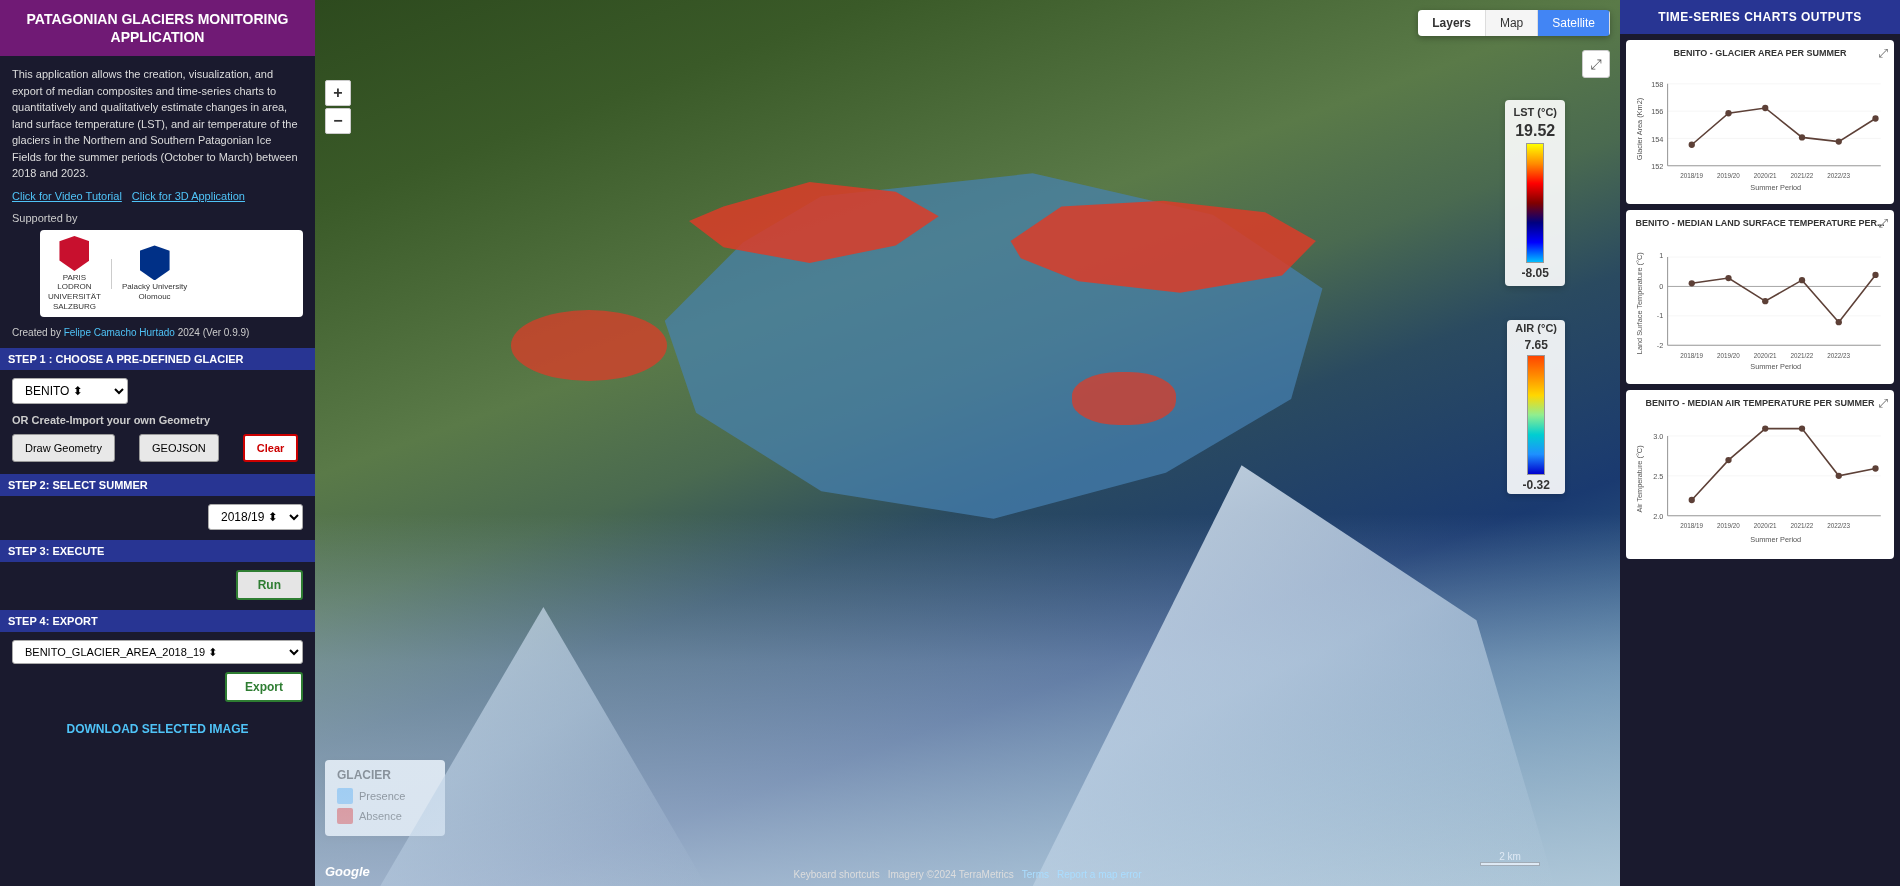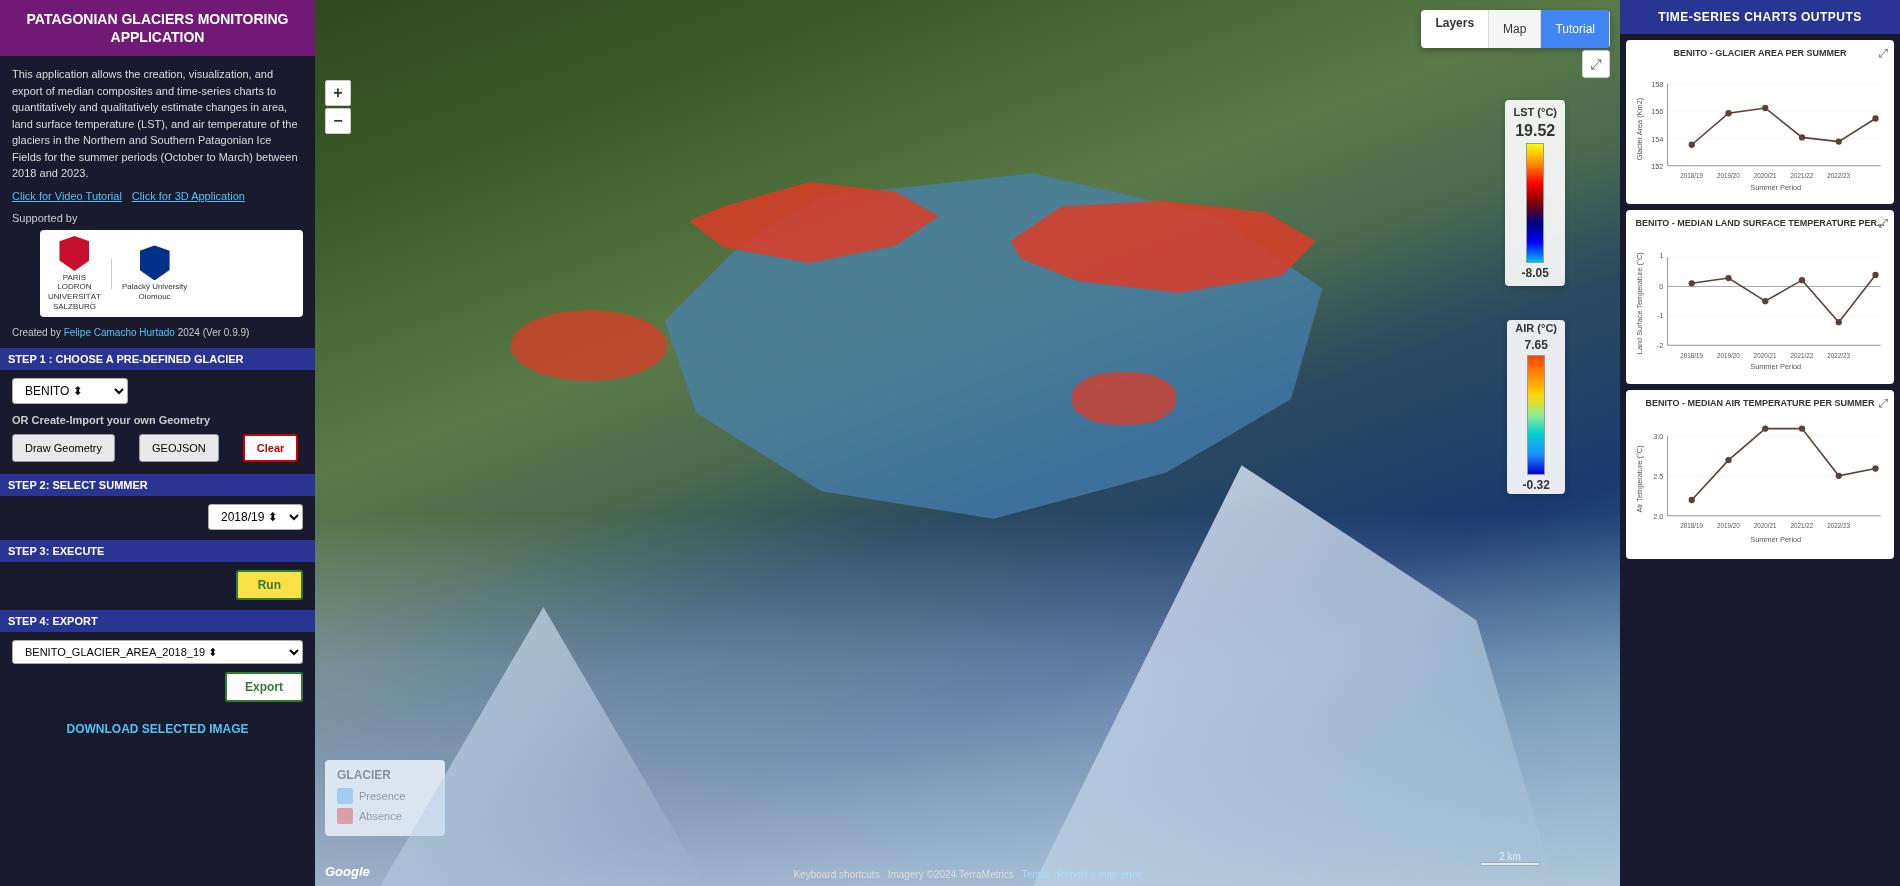--- a/index.html
+++ b/index.html
@@ -167,21 +167,21 @@
       border-radius: 3px;
       cursor: pointer;
     }
     .step3-row {
       display: flex;
       align-items: center;
       justify-content: space-between;
       margin-bottom: 10px;
     }
     .btn-run {
-      background: #fde047;
+      background: #e5e5e5;
       color: #2e7d32;
       border: 2px solid #2e7d32;
       padding: 6px 20px;
       font-size: 12px;
       font-weight: bold;
       cursor: pointer;
       border-radius: 3px;
     }
     .step4-row {
       margin-bottom: 8px;
@@ -283,21 +283,21 @@
       color: #333;
       padding: 6px 14px;
       font-size: 12px;
       font-weight: bold;
       border-right: 1px solid #ddd;
       cursor: pointer;
     }
     .map-tab {
       background: #f5f5f5;
       color: #333;
-      padding: 12px 14px;
+      padding: 6px 14px;
       font-size: 12px;
       cursor: pointer;
       border-right: 1px solid #ddd;
     }
     .map-tab.active {
       background: #4285f4;
       color: #fff;
     }
     
     .fullscreen-btn {
@@ -598,21 +598,21 @@
   </div>
 
   <div class="map-zoom">
     <button class="zoom-btn">+</button>
     <button class="zoom-btn">−</button>
   </div>
 
   <div class="map-layers-control">
     <div class="layers-label">Layers</div>
     <div class="map-tab">Map</div>
-    <div class="map-tab active">Tutorial</div>
+    <div class="map-tab active">Satellite</div>
   </div>
 
   <div class="fullscreen-btn">⤢</div>
 
   <div class="lst-legend">
     <div class="lst-title">LST (°C)</div>
     <div class="lst-value-top">19.52</div>
     <div class="lst-colorbar"></div>
     <div class="lst-value-bottom">-8.05</div>
   </div>

